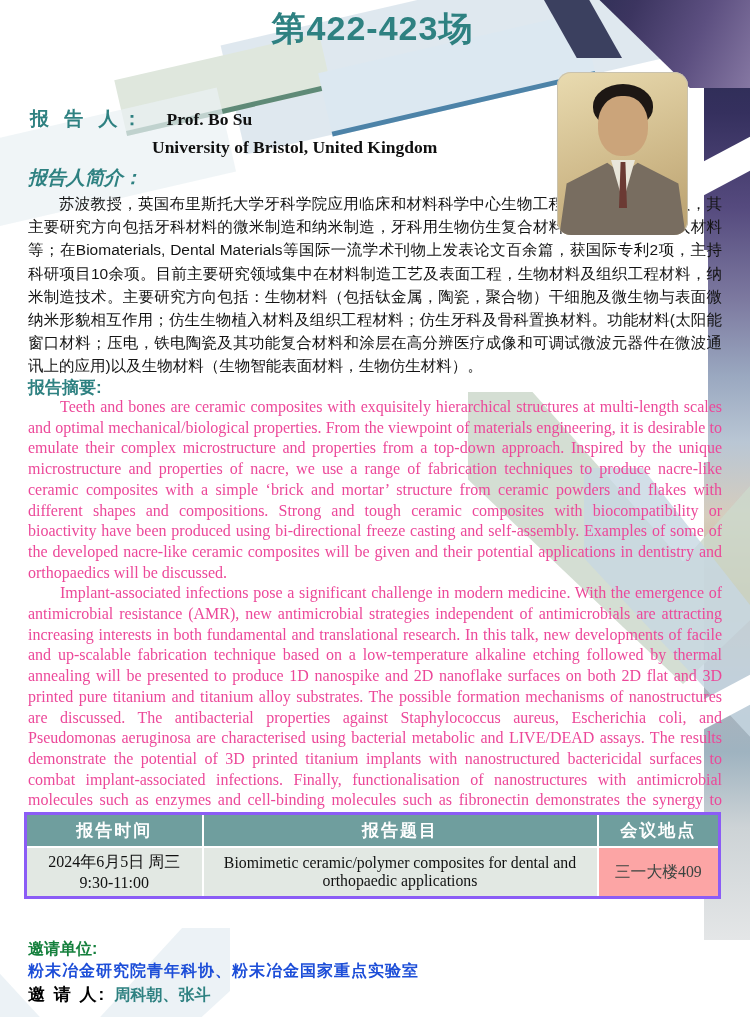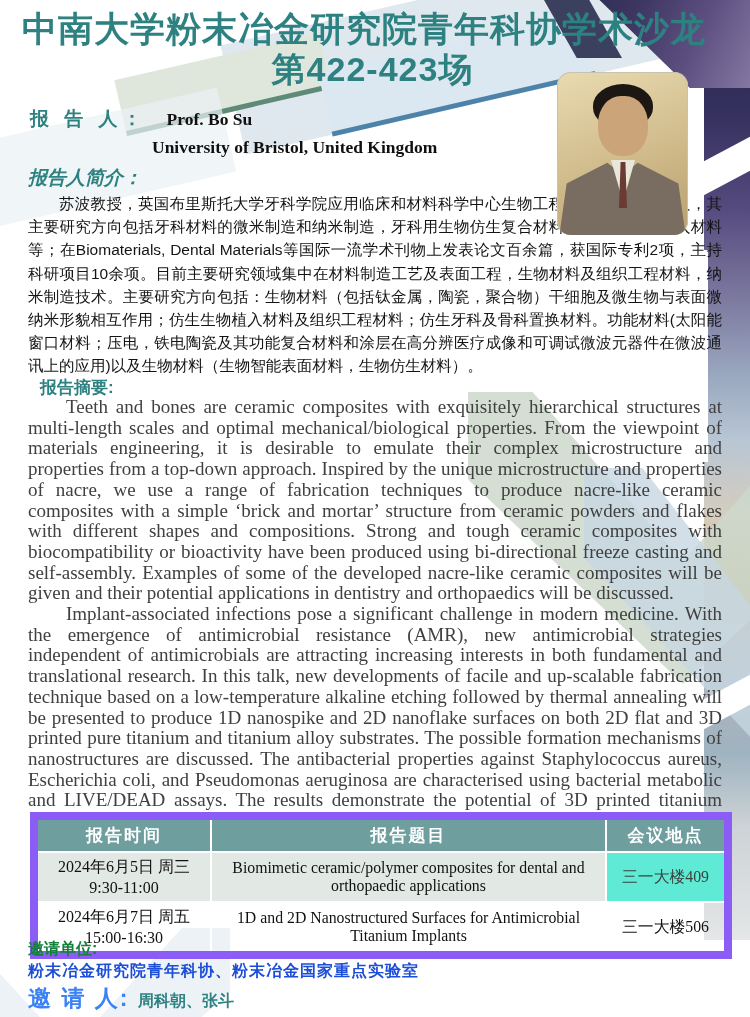--- a/index.html
+++ b/index.html
@@ -50,45 +50,45 @@
   .speaker-row { position:absolute; left:30px; top:106px; z-index:2; white-space:nowrap; }
   .speaker-label { color:#2e8181; font-size:19px; font-weight:700; letter-spacing:5px; }
   .speaker-name { font-family:"Liberation Serif", serif; font-weight:700; font-size:17.5px; color:#101010; margin-left:20px; }
   .speaker-affiliation { position:absolute; left:152px; top:137px; z-index:2;
            font-family:"Liberation Serif", serif; font-weight:700; font-size:17.5px; color:#101010; }
 
   .bio-heading { position:absolute; left:28px; top:165px; z-index:2; color:#2e8181; font-size:19px; font-weight:700;font-style:italic; }
   .bio-text { position:absolute; left:28px; top:192px; width:694px; height:184px; z-index:2;
            font-size:15.5px; line-height:23.2px; text-align:justify; text-indent:2em; color:#141414; overflow:hidden; }
 
-  .abstract-heading { position:absolute; left:40px; top:376px; z-index:2; color:#2e8181; font-size:17px; font-weight:700; }
+  .abstract-heading { position:absolute; left:28px; top:376px; z-index:2; color:#2e8181; font-size:17px; font-weight:700; }
   .abstract-text { position:absolute; left:28px; top:397px; width:694px; height:414px; z-index:2;
-           font-family:"Liberation Serif", serif; font-size:19px; line-height:20.7px;
-           text-align:justify; color:#404040; overflow:hidden; }
+           font-family:"Liberation Serif", serif; font-size:16px; line-height:20.7px;
+           text-align:justify; color:#ec4899; overflow:hidden; }
   .abstract-text p { margin:0; text-indent:2em; }
 
-  table.schedule { position:absolute; left:30px; top:812px; width:694px; z-index:2;
-           border-collapse:collapse; border:8px solid #8b5cf6; table-layout:fixed; }
+  table.schedule { position:absolute; left:24px; top:812px; width:694px; z-index:2;
+           border-collapse:collapse; border:3px solid #8b5cf6; table-layout:fixed; }
   table.schedule th { background:#6f9e9e; color:#ffffff; font-weight:700; font-size:17px;
            letter-spacing:2px; padding:4px 0; border-right:2px solid #fff; border-bottom:2px solid #fff; }
   table.schedule td { text-align:center; vertical-align:middle; height:46px;
            font-family:"Liberation Serif", serif; font-size:15.8px; color:#111;
            border-right:2px solid #fff; border-bottom:2px solid #fff; padding:1px 4px; }
   table.schedule th:last-child, table.schedule td:last-child { border-right:none; }
   table.schedule tr:last-child td { border-bottom:none; }
   tr.row-shaded td { background:#e2e8e3; }
-  tr.row-shaded td.loc { background:#5eead4; color:#3a4440; }
+  tr.row-shaded td.loc { background:#fca5a5; color:#3a4440; }
   td.time div { line-height:21px; font-size:16px; }
   td.loc { font-size:16px; }
 
   .footer-label1 { position:absolute; left:28px; top:939px; z-index:2; color:#15803d; font-weight:700; font-size:16px; }
   .footer-units  { position:absolute; left:28px; top:961px; z-index:2; color:#1d4ed8; font-weight:700;
                    font-size:16px; letter-spacing:1px; font-family:"Liberation Serif", serif; }
   .footer-inviter { position:absolute; left:28px; top:983px; z-index:2; }
-  .footer-inviter .lbl { color:#3b82f6; font-weight:700; font-size:23px; letter-spacing:2px; }
+  .footer-inviter .lbl { color:#000000; font-weight:700; font-size:17px; letter-spacing:2px; }
   .footer-inviter .names { color:#2e8181; font-weight:700; font-size:16px; font-family:"Liberation Serif", serif; margin-left:4px;text-align:center; }
 </style>
 </head>
 <body>
 
 <div class="page">
 
   <div class="decor band-top"></div>
   <div class="decor band-green"></div>
   <div class="decor band-blue"></div>
@@ -97,21 +97,20 @@
   <div class="decor strip-slash1"></div>
   <div class="decor strip-slash2"></div>
   <div class="decor corner-dark1"></div>
   <div class="decor corner-dark2"></div>
   <div class="decor white-curve"></div>
   <div class="decor chev chev1"></div>
   <div class="decor chev chev2"></div>
   <div class="decor chev chev3"></div>
 
   <div class="title">
-    <div>中南大学粉末冶金研究院青年科协学术沙龙</div>
     <div class="line2">第422-423场</div>
   </div>
 
   <div class="speaker-row">
     <span class="speaker-label">报 告 人：</span><span class="speaker-name">Prof. Bo Su</span>
   </div>
   <div class="speaker-affiliation">University of Bristol,  United Kingdom</div>
 
   <div class="photo">
     <div class="hair"></div>
@@ -145,28 +144,20 @@
     </thead>
     <tbody>
       <tr class="row-shaded">
         <td class="time">
           <div>2024年6月5日 周三</div>
           <div>9:30-11:00</div>
         </td>
         <td>Biomimetic ceramic/polymer composites for dental and orthopaedic applications</td>
         <td class="loc">三一大楼409</td>
       </tr>
-      <tr>
-        <td class="time">
-          <div>2024年6月7日 周五</div>
-          <div>15:00-16:30</div>
-        </td>
-        <td>1D and 2D Nanostructured Surfaces for Antimicrobial Titanium Implants</td>
-        <td class="loc">三一大楼506</td>
-      </tr>
     </tbody>
   </table>
 
   <div class="footer-label1">邀请单位:</div>
   <div class="footer-units">粉末冶金研究院青年科协、粉末冶金国家重点实验室</div>
   <div class="footer-inviter">
     <span class="lbl">邀 请 人:</span>
     <span class="names">周科朝、张斗</span>
   </div>
 

